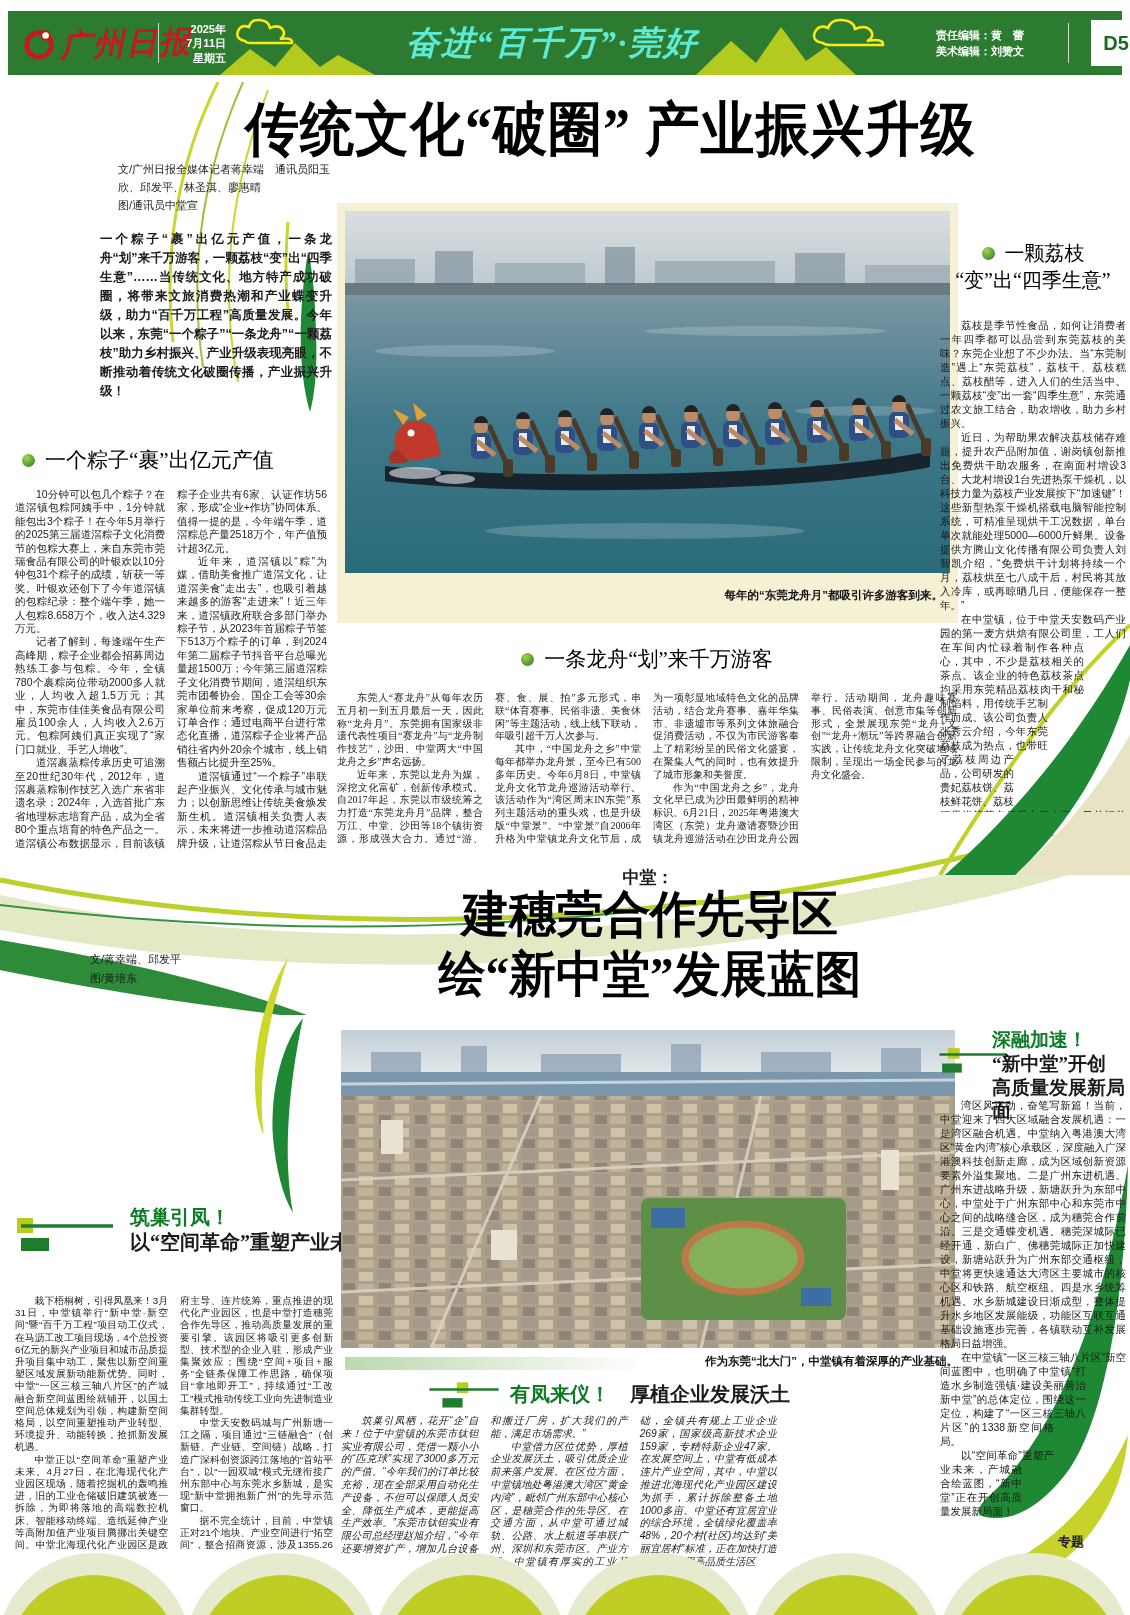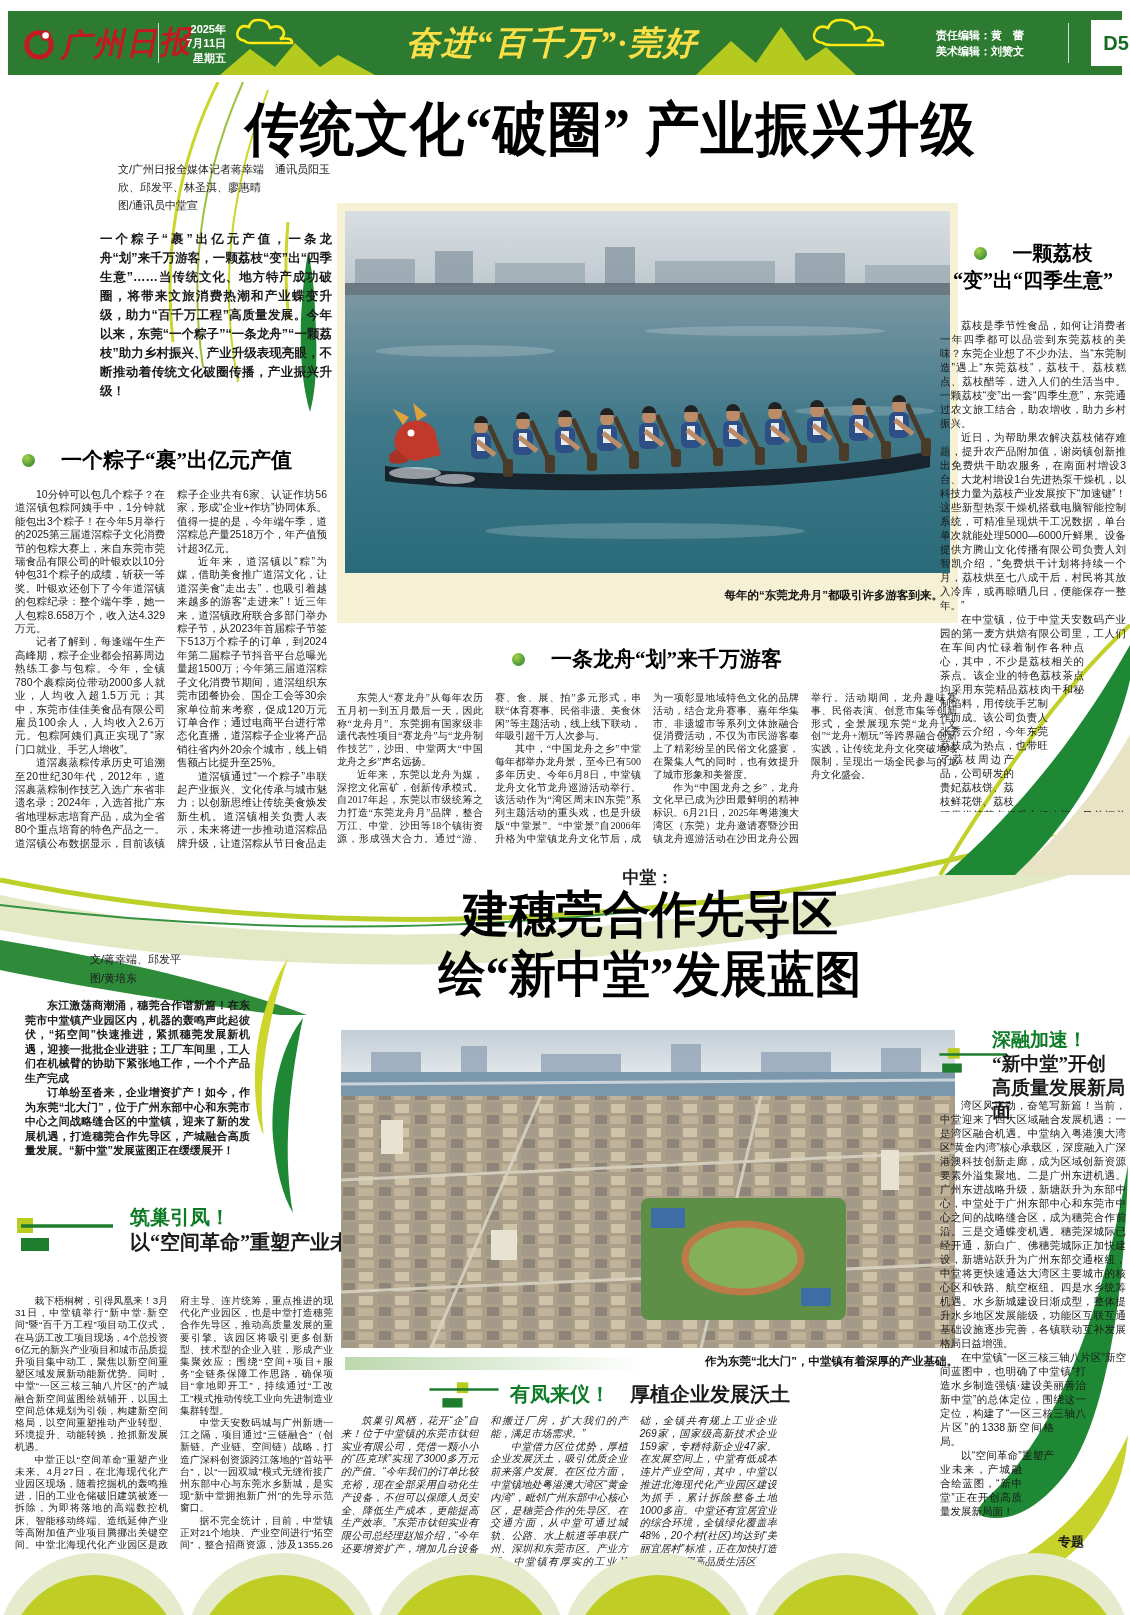--- a/index.html
+++ b/index.html
@@ -7,37 +7,37 @@
         font-family:"Liberation Sans","DejaVu Sans",sans-serif;color:#1a1a1a;overflow:hidden;}
   .abs{position:absolute;}
   
   .banner{left:8px;top:11px;width:1114px;height:64px;background:#2d7b31;}
   .logo-wrap{left:14px;top:12px;display:flex;align-items:center;gap:4px;}
   .logo-text{font-family:"Liberation Serif","DejaVu Serif",serif;font-style:italic;font-weight:900;
              font-size:31px;color:#c41920;letter-spacing:2px;transform:rotate(-2deg);}
   .mast-divider{left:150px;top:12px;width:1px;height:40px;background:rgba(255,255,255,.75);}
   .date-block{left:160px;top:11px;width:58px;color:#fff;font-size:11px;line-height:1.3;text-align:right;font-weight:bold;}
   .slogan{left:398px;top:10px;font-family:"Liberation Serif",serif;font-style:italic;font-weight:900;
-          font-size:33px;color:#fde047;letter-spacing:2px;white-space:nowrap;}
+          font-size:33px;color:#5eead4;letter-spacing:2px;white-space:nowrap;}
   .editors{left:928px;top:17px;color:#fff;font-size:11px;line-height:1.45;font-weight:bold;}
   .d5-divider{left:1060px;top:12px;width:1px;height:40px;background:rgba(255,255,255,.75);}
   .d5-box{left:1070px;top:9px;width:50px;height:46px;background:#fff;color:#166b21;
           font-size:20px;font-weight:900;display:flex;align-items:center;justify-content:center;
           font-family:"Liberation Sans",sans-serif;margin-left:13px;}
   
   .headline1{left:245px;top:94px;width:865px;font-family:"Liberation Serif","DejaVu Serif",serif;
              font-weight:900;font-size:54px;letter-spacing:1px;color:#000;white-space:nowrap;transform:scaleY(1.08);}
   .byline1{left:118px;top:160px;width:225px;font-size:11px;line-height:1.65;color:#222;}
   .intro1{left:100px;top:230px;width:232px;font-size:12.5px;line-height:19px;font-weight:bold;text-align:justify;}
   .kicker{left:340px;top:866px;width:616px;text-align:center;font-size:17px;font-weight:bold;}
   .headline2{left:280px;top:888px;width:740px;text-align:center;font-family:"Liberation Serif",serif;
              font-weight:900;font-size:47px;line-height:1.22;color:#000;transform:scaleY(1.05);}
   
-  .sec-title{font-family:"Liberation Serif","DejaVu Serif",serif;font-weight:700;font-size:21px;color:#000;
-             display:flex;align-items:center;gap:26px;}
+  .sec-title{font-family:"Liberation Serif","DejaVu Serif",serif;font-weight:400;font-size:21px;color:#000;
+             display:flex;align-items:center;gap:10px;}
   .dot{width:13px;height:13px;border-radius:50%;background:radial-gradient(circle at 35% 30%,#a7d14a,#1f7c2a);
        flex:0 0 13px;}
   .g-title{color:#0e7c27;}
   .a2-title{font-family:"Liberation Serif",serif;font-weight:900;font-size:20px;line-height:1.25;}
   
   .body p{margin:0;text-indent:2em;text-align:justify;}
   .t-zongzi{left:15px;top:488px;width:312px;height:366px;column-count:2;column-gap:12px;column-fill:auto;
             font-size:10.5px;line-height:13.4px;overflow:hidden;}
   .t-dragon{left:337px;top:692px;width:620px;height:158px;column-count:4;column-gap:12px;column-fill:auto;
             font-size:10px;line-height:12.8px;overflow:hidden;font-family:Liberation Serif, serif;}
@@ -255,24 +255,20 @@
   <div class="abs headline2">
     <div>建穗莞合作先导区</div>
     <div>绘“新中堂”发展蓝图</div>
   </div>
 
   <div class="abs" style="left:90px;top:950px;font-size:11px;line-height:1.7">
     <div>文/蒋幸端、邱发平</div>
     <div>图/黄培东</div>
   </div>
 
-  <div class="abs body t-intro2">
-    <p>东江激荡商潮涌，穗莞合作谱新篇！在东莞市中堂镇产业园区内，机器的轰鸣声此起彼伏，“拓空间”快速推进，紧抓穗莞发展新机遇，迎接一批批企业进驻；工厂车间里，工人们在机械臂的协助下紧张地工作，一个个产品生产完成</p>
-    <p>订单纷至沓来，企业增资扩产！如今，作为东莞“北大门”，位于广州东部中心和东莞市中心之间战略缝合区的中堂镇，迎来了新的发展机遇，打造穗莞合作先导区，产城融合高质量发展。“新中堂”发展蓝图正在缓缓展开！</p>
-  </div>
 
   <svg class="abs sq-icon" style="left:15px;top:1212px" viewBox="0 0 100 42">
     <rect x="2" y="6" width="16" height="15" fill="#b8cc1f"></rect>
     <line x1="6" y1="14" x2="98" y2="14" stroke="#1e7d2c" stroke-width="3.5"></line>
     <rect x="6" y="26" width="28" height="13" fill="#1e7d2c"></rect>
   </svg>
   <div class="abs a2-title" style="left:130px;top:1205px">
     <div class="g-title">筑巢引凤！</div>
     <div>以“空间革命”重塑产业未来</div>
   </div>

